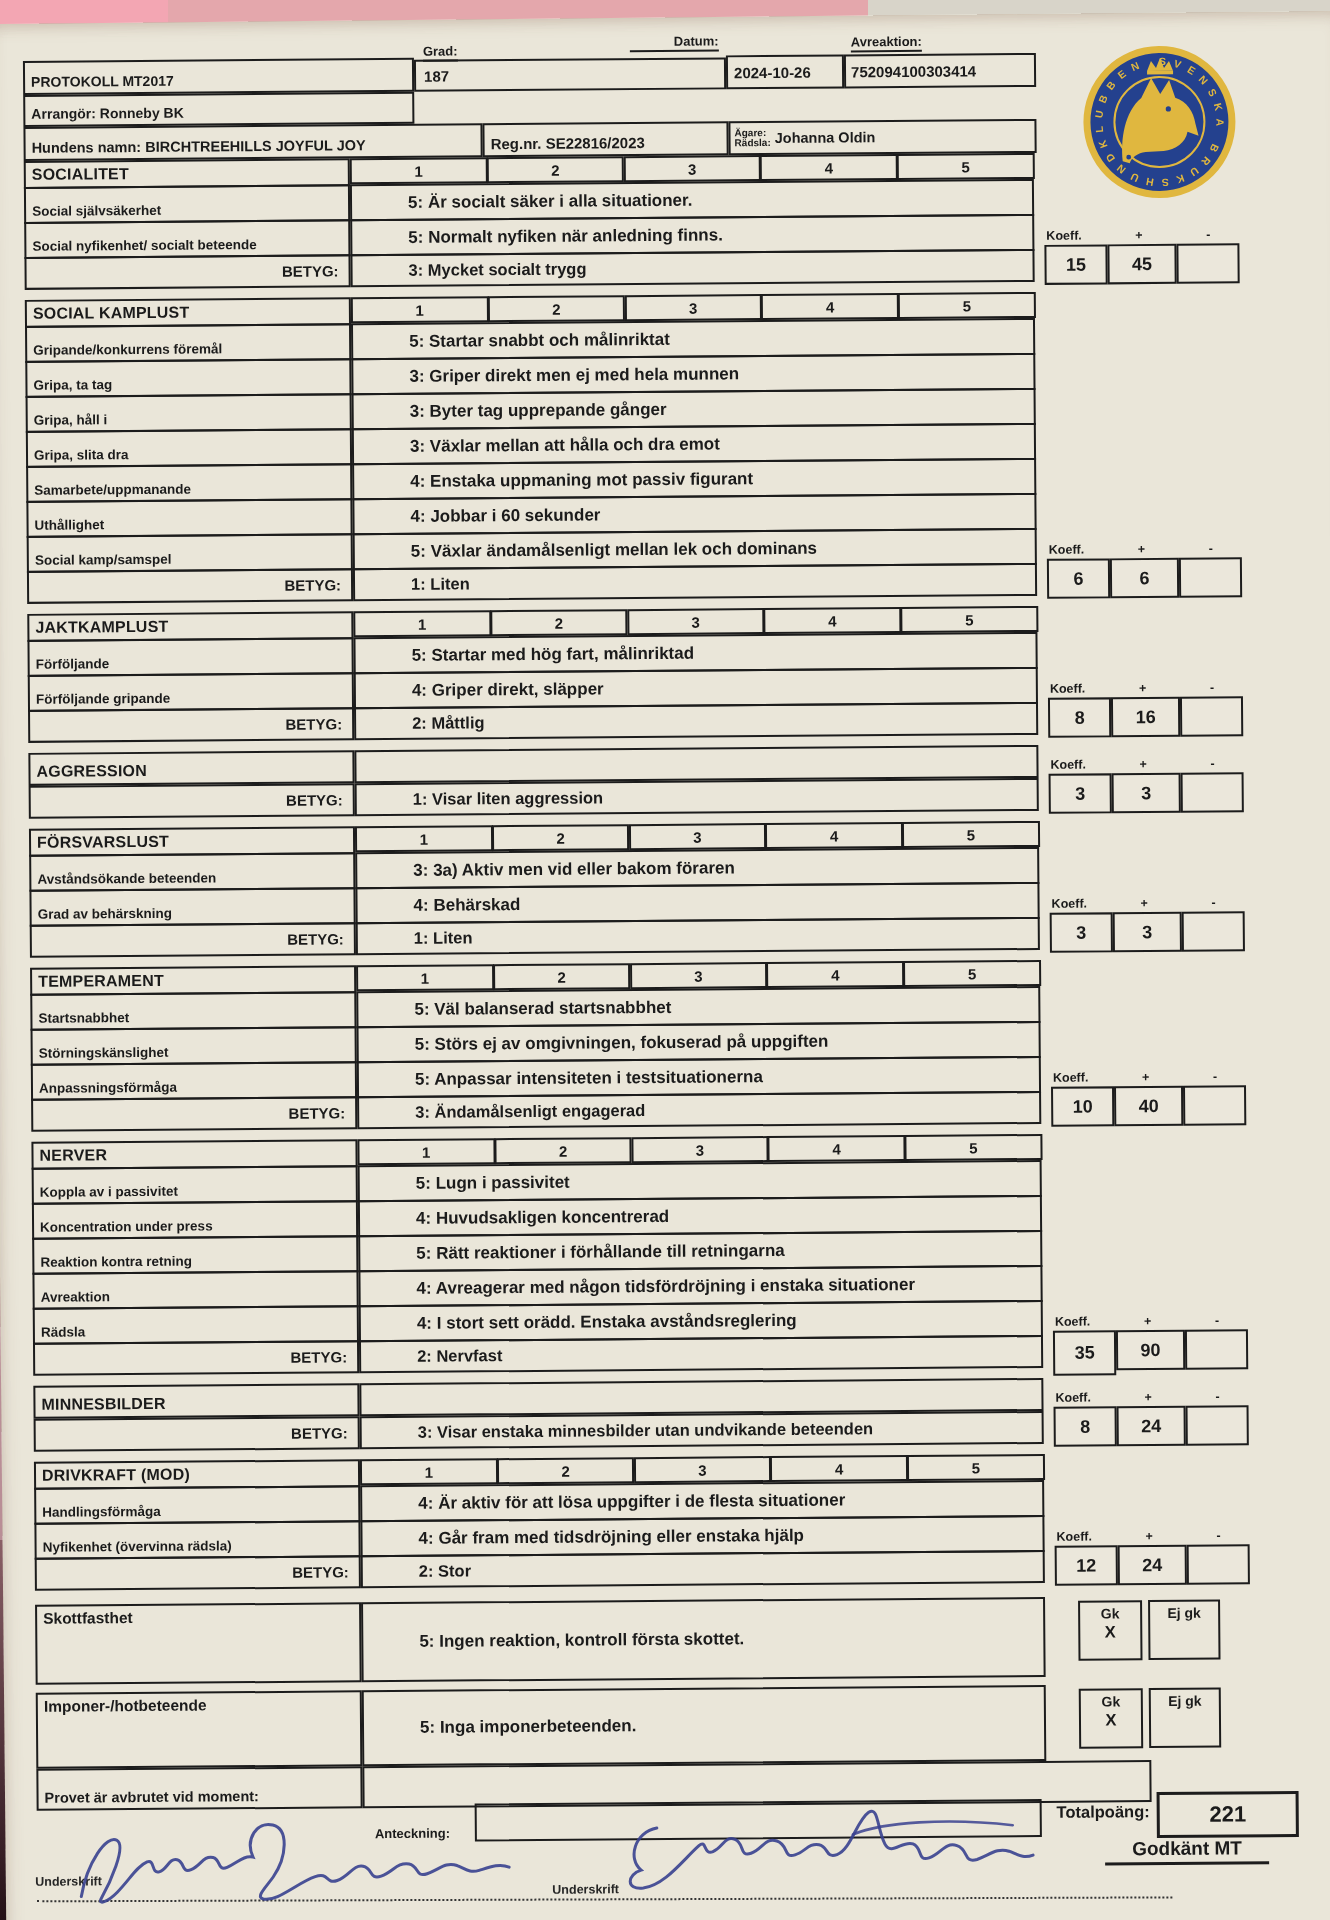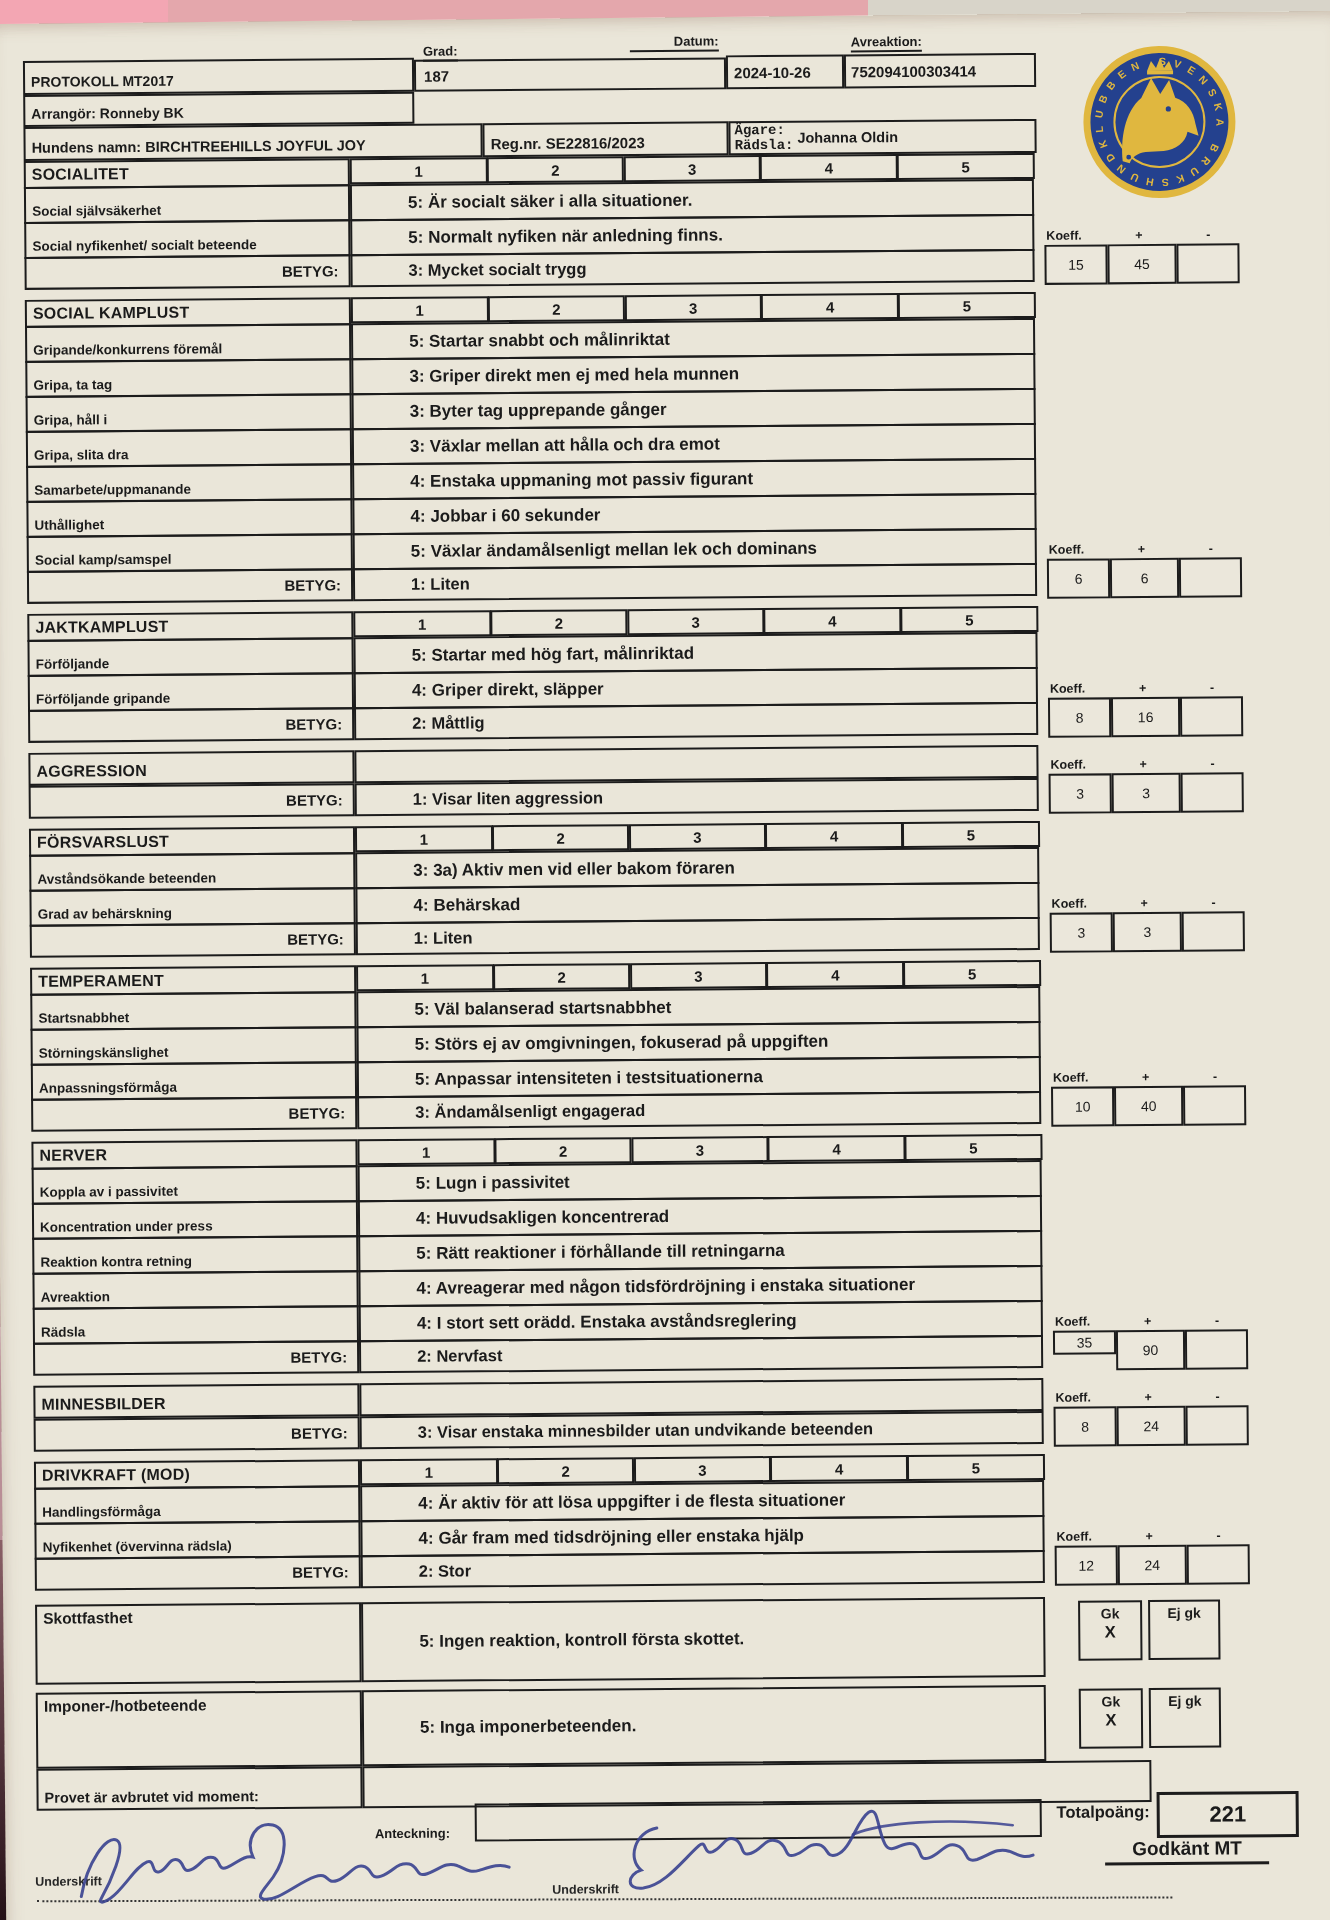--- a/index.html
+++ b/index.html
@@ -17,21 +17,21 @@
          box-shadow:inset -10px 0 20px rgba(120,80,60,.20), inset 0 -12px 20px rgba(100,60,50,.16), inset 0 6px 10px rgba(150,110,90,.10);}
   #content{position:absolute;left:0;top:0;width:1330px;height:1920px;
            transform:rotate(-0.45deg);transform-origin:650px 960px;color:#1b1b1b;}
   .cell{position:absolute;border:2.6px solid #1c1c1c;box-sizing:border-box;}
   .lab{display:flex;align-items:flex-end;padding:2px 4px 3px 6px;font-size:13.5px;font-weight:600;line-height:1.05;}
   .val{display:flex;align-items:center;padding-left:56px;font-size:17px;font-weight:700;}
   .num{display:flex;align-items:center;justify-content:center;font-size:15px;font-weight:700;}
   .title{display:flex;align-items:flex-end;padding:2px 6px 3px 6px;font-size:16px;font-weight:800;letter-spacing:.2px;}
   .blab{display:flex;align-items:center;justify-content:flex-end;padding-right:10px;font-size:15px;font-weight:800;}
   .bval{display:flex;align-items:center;padding-left:56px;font-size:16.5px;font-weight:700;}
-  .kcell{display:flex;align-items:center;justify-content:center;font-size:14px;font-weight:400;background:rgba(255,255,255,.06);}
+  .kcell{display:flex;align-items:center;justify-content:center;font-size:18px;font-weight:700;background:rgba(255,255,255,.06);}
   .ktext{position:absolute;font-size:12.5px;font-weight:600;}
   .ptitle{display:flex;align-items:flex-start;padding:3px 6px;font-size:15.5px;font-weight:800;}
   .gkbox{display:flex;flex-direction:column;align-items:center;padding-top:3px;}
   .gh{font-size:14px;font-weight:700;}
   .gm{font-size:16.5px;font-weight:700;margin-top:1px;}
   .hlabel{position:absolute;font-size:13px;font-weight:600;border-bottom:2px solid #1c1c1c;padding-bottom:1px;}
   .htext-b{font-size:15px;font-weight:700;}
   .sec{position:absolute;}
   #f-anteckning-label{position:absolute;left:368px;top:1824px;font-size:13px;font-weight:600;border-bottom:2px dotted transparent;}
   #f-total-label{position:absolute;left:975px;top:1806px;width:168px;text-align:right;font-size:16.5px;font-weight:800;}
@@ -63,21 +63,21 @@
   <span class="hlabel" style="left:858px;top:36px;">Avreaktion:</span>
   <div class="cell" style="left:851px;top:56px;width:192px;height:34px;display:flex;align-items:center;padding-left:5px;">
     <span class="htext-b">752094100303414</span>
   </div>
   <div class="cell lab" style="left:30px;top:90px;width:391px;height:32px;font-size:14px;">Arrangör: Ronneby BK</div>
   <div class="cell lab" style="left:30px;top:122px;width:459px;height:34px;font-size:14.5px;font-weight:700;">Hundens namn: BIRCHTREEHILLS JOYFUL JOY</div>
   <div class="cell" style="left:489px;top:122px;width:246px;height:34px;display:flex;align-items:flex-end;padding:3px 6px;">
     <span class="htext-b">Reg.nr. SE22816/2023</span>
   </div>
   <div class="cell" style="left:735px;top:122px;width:308px;height:34px;display:flex;align-items:center;padding-left:4px;">
-    <span style="font-size:14px;line-height:1.05;font-weight:600;font-family:Liberation Mono, monospace;">
+    <span style="font-size:10px;line-height:1.05;font-weight:600;">
       <span>Ägare:</span><br><span>Rädsla:</span>
     </span>
     <span class="htext-b" style="margin-left:4px;font-size:14.5px;">Johanna Oldin</span>
   </div>
 
   <svg id="logo" style="left:1088px;top:48px;" width="156" height="156" viewBox="0 0 156 156">
     <circle cx="78" cy="78" r="76" fill="#e0b73f"></circle>
     <circle cx="78" cy="78" r="69" fill="#24418e"></circle>
     <circle cx="78" cy="78" r="45" fill="none" stroke="#e0b73f" stroke-width="2"></circle>
     <defs>
@@ -241,21 +241,21 @@
         <div class="cell val" style="left: 326px; top: 96px; width: 684px; height: 37px;">5: Rätt reaktioner i förhållande till retningarna</div>
         <div class="cell lab" style="left: 0px; top: 131px; width: 326px; height: 37px;">Avreaktion</div>
         <div class="cell val" style="left: 326px; top: 131px; width: 684px; height: 37px;">4: Avreagerar med någon tidsfördröjning i enstaka situationer</div>
         <div class="cell lab" style="left: 0px; top: 166px; width: 326px; height: 37px;">Rädsla</div>
         <div class="cell val" style="left: 326px; top: 166px; width: 684px; height: 37px;">4: I stort sett orädd. Enstaka avståndsreglering</div>
         <div class="ktext" style="left: 1022px; top: 181px;">Koeff.</div>
         <div class="ktext" style="left: 1111px; top: 181px;">+</div>
         <div class="ktext" style="left: 1182px; top: 181px;">-</div>
         <div class="cell blab" style="left: 0px; top: 201px; width: 326px; height: 33px;">BETYG:</div>
         <div class="cell bval" style="left: 326px; top: 201px; width: 684px; height: 33px;">2: Nervfast</div>
-        <div class="cell kcell" style="left: 1020px; top: 197px; width: 63px; height: 24px; text-align: right;">35</div>
+        <div class="cell kcell" style="left: 1020px; top: 197px; width: 63px; height: 45px; text-align: right;">35</div>
         <div class="cell kcell" style="left: 1083px; top: 197px; width: 69px; height: 40px;">90</div>
         <div class="cell kcell" style="left: 1152px; top: 197px; width: 63px; height: 40px;"></div>
       </div>
       <div class="sec" style="left: 30px; top: 1381px; width: 1230px; height: 74px;">
         <div class="cell title" style="left: 0px; top: 0px; width: 326px; height: 33px;">MINNESBILDER</div>
         <div class="cell" style="left: 326px; top: 0px; width: 684px; height: 33px;"></div>
         <div class="ktext" style="left: 1022px; top: 13px;">Koeff.</div>
         <div class="ktext" style="left: 1111px; top: 13px;">+</div>
         <div class="ktext" style="left: 1182px; top: 13px;">-</div>
         <div class="cell blab" style="left: 0px; top: 33px; width: 326px; height: 33px;">BETYG:</div>

